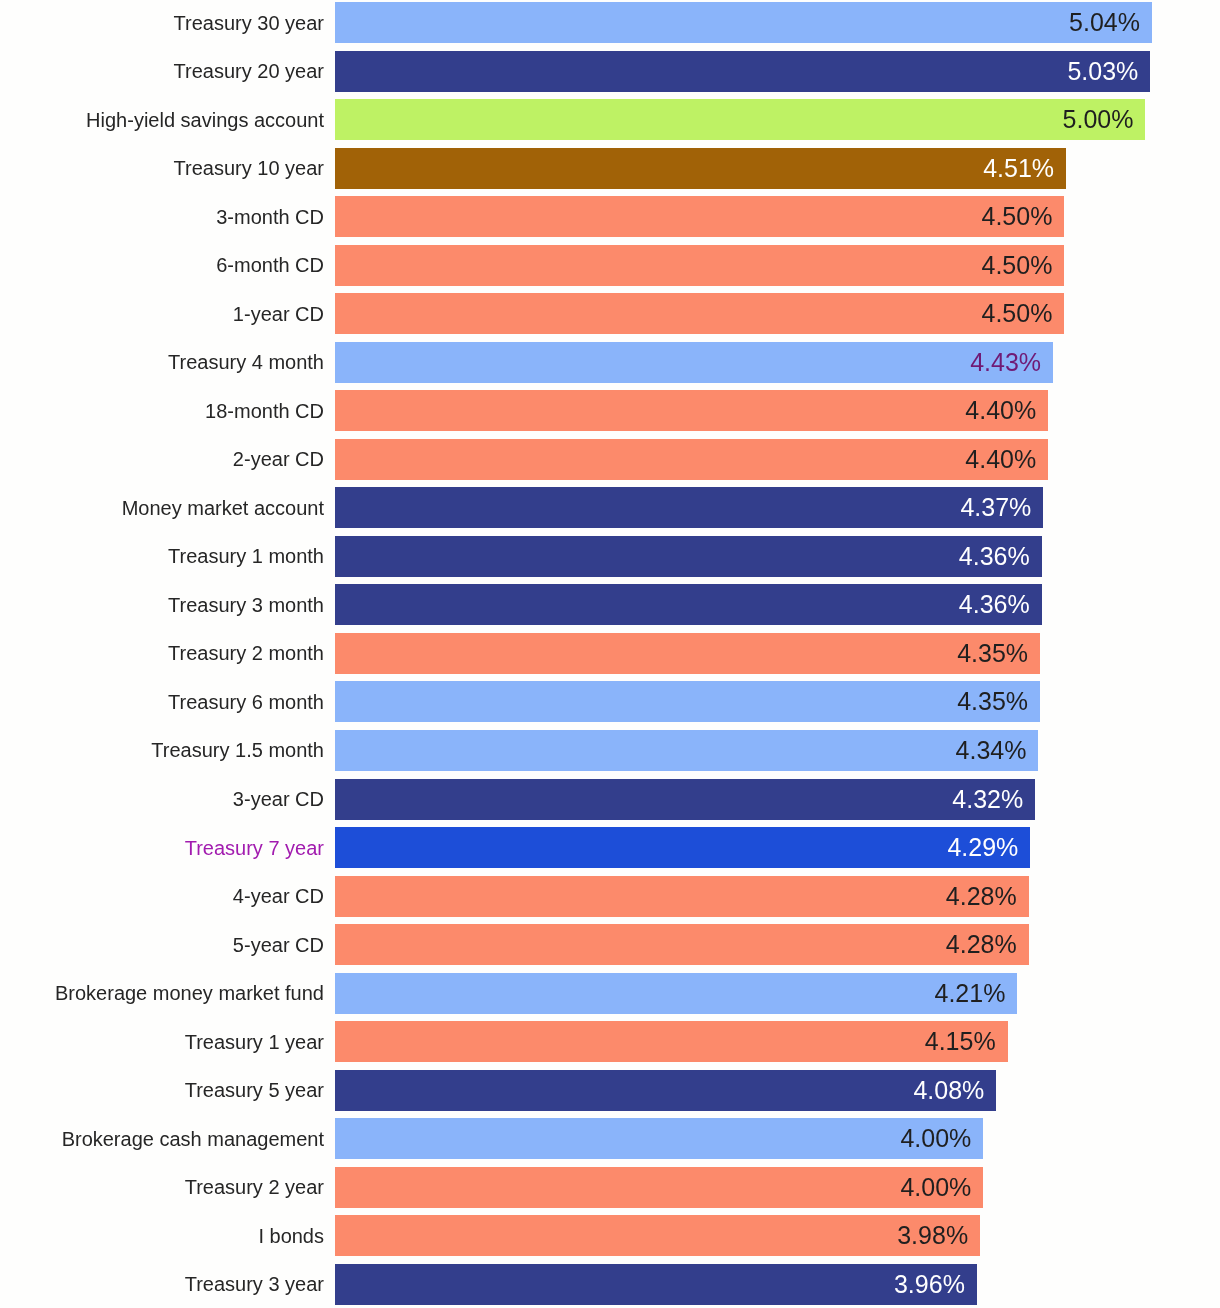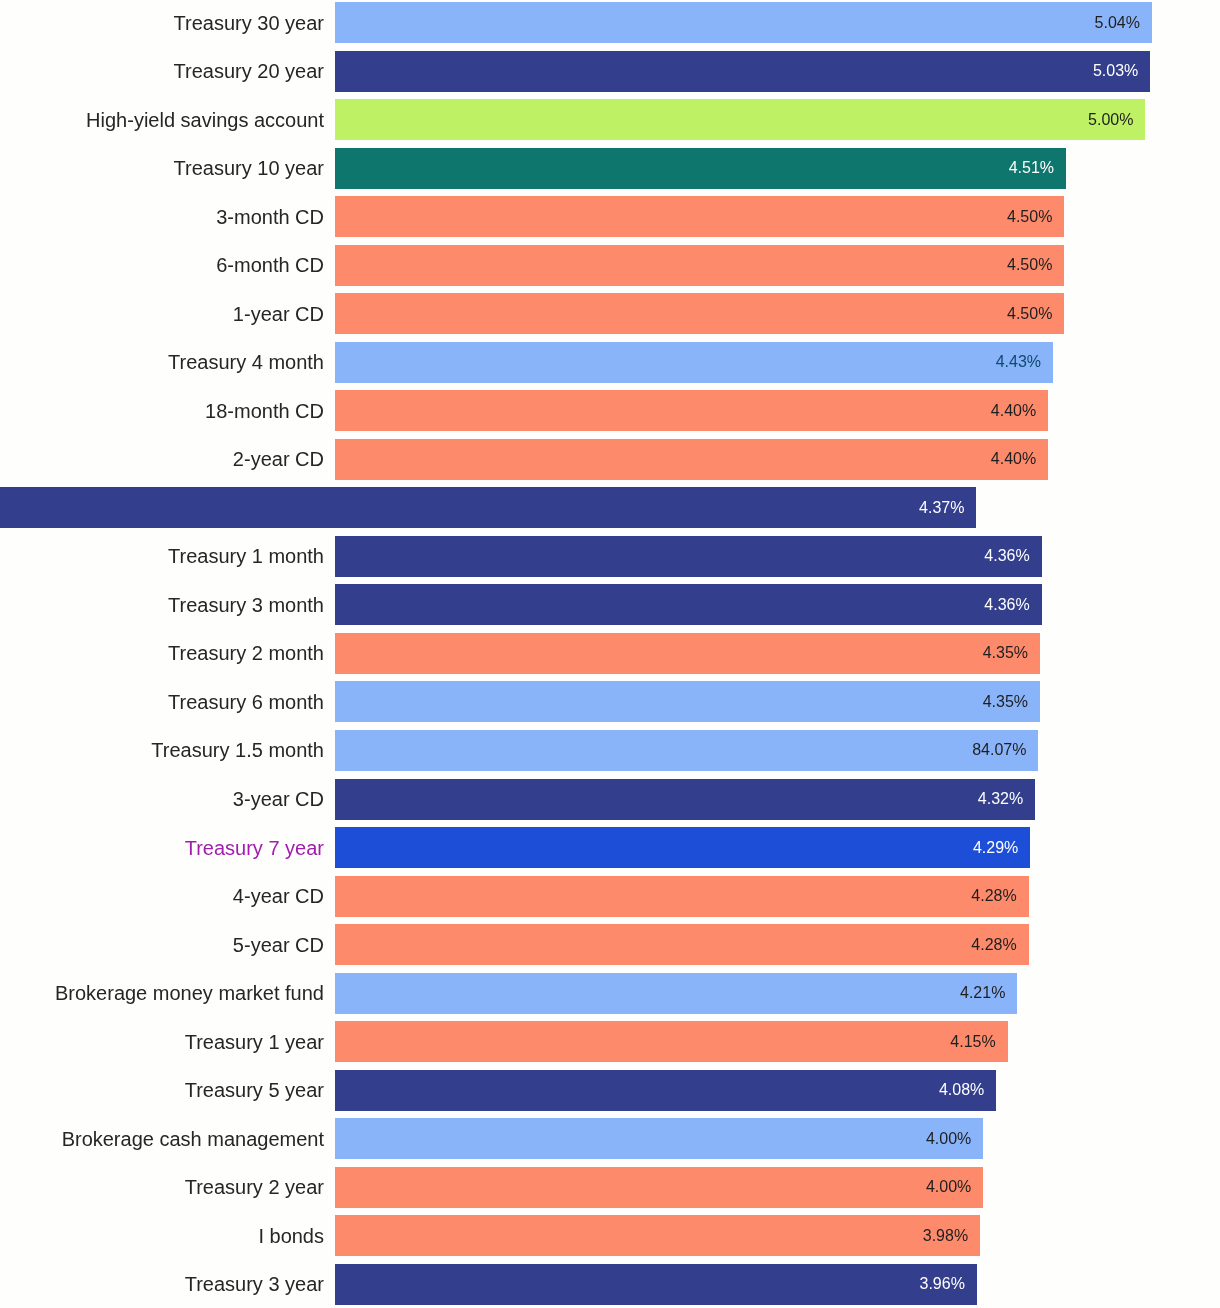--- a/index.html
+++ b/index.html
@@ -41,21 +41,21 @@
   }
   .bar {
     height: 41px;
     box-sizing: border-box;
     display: flex;
     align-items: center;
     justify-content: flex-end;
     padding-right: 12px;
   }
   .val-label {
-    font-size: 16px;
+    font-size: 25px;
     line-height: 1;
     white-space: nowrap;
   }
 </style>
 </head>
 <body>
 
 <div class="chart">
     <div class="row">
       <span class="cat-label" style="color: rgb(38, 38, 38);">Treasury 30 year</span>
@@ -77,21 +77,21 @@
       <span class="cat-label" style="color: rgb(38, 38, 38);">High-yield savings account</span>
       <div class="bar-area">
         <div class="bar" style="width: 91.5751%; background: #bef264;">
           <span class="val-label" style="color: rgb(31, 31, 31);">5.00%</span>
         </div>
       </div>
     </div>
     <div class="row">
       <span class="cat-label" style="color: rgb(38, 38, 38);">Treasury 10 year</span>
       <div class="bar-area">
-        <div class="bar" style="width: 82.6007%; background: #0f766e;">
+        <div class="bar" style="width: 82.6007%; background: #a16207;">
           <span class="val-label" style="color: rgb(255, 255, 255);">4.51%</span>
         </div>
       </div>
     </div>
     <div class="row">
       <span class="cat-label" style="color: rgb(38, 38, 38);">3-month CD</span>
       <div class="bar-area">
         <div class="bar" style="width: 82.4176%; background: rgb(252, 138, 107);">
           <span class="val-label" style="color: rgb(31, 31, 31);">4.50%</span>
         </div>
@@ -110,41 +110,42 @@
       <div class="bar-area">
         <div class="bar" style="width: 82.4176%; background: rgb(252, 138, 107);">
           <span class="val-label" style="color: rgb(31, 31, 31);">4.50%</span>
         </div>
       </div>
     </div>
     <div class="row">
       <span class="cat-label" style="color: rgb(38, 38, 38);">Treasury 4 month</span>
       <div class="bar-area">
         <div class="bar" style="width: 81.1355%; background: rgb(138, 180, 250);">
-          <span class="val-label" style="color: #0c4a6e;">4.43%</span>
+          <span class="val-label" style="color: #701a75;">4.43%</span>
         </div>
       </div>
     </div>
     <div class="row">
       <span class="cat-label" style="color: rgb(38, 38, 38);">18-month CD</span>
       <div class="bar-area">
         <div class="bar" style="width: 80.5861%; background: rgb(252, 138, 107);">
           <span class="val-label" style="color: rgb(31, 31, 31);">4.40%</span>
         </div>
       </div>
     </div>
     <div class="row">
       <span class="cat-label" style="color: rgb(38, 38, 38);">2-year CD</span>
       <div class="bar-area">
         <div class="bar" style="width: 80.5861%; background: rgb(252, 138, 107);">
           <span class="val-label" style="color: rgb(31, 31, 31);">4.40%</span>
         </div>
       </div>
     </div>
     <div class="row">
+      <span class="cat-label" style="color: rgb(38, 38, 38);">Money market account</span>
       <div class="bar-area">
         <div class="bar" style="width: 80.0366%; background: rgb(51, 62, 140);">
           <span class="val-label" style="color: rgb(255, 255, 255);">4.37%</span>
         </div>
       </div>
     </div>
     <div class="row">
       <span class="cat-label" style="color: rgb(38, 38, 38);">Treasury 1 month</span>
       <div class="bar-area">
         <div class="bar" style="width: 79.8535%; background: rgb(51, 62, 140);">
@@ -173,21 +174,21 @@
       <div class="bar-area">
         <div class="bar" style="width: 79.6703%; background: rgb(138, 180, 250);">
           <span class="val-label" style="color: rgb(31, 31, 31);">4.35%</span>
         </div>
       </div>
     </div>
     <div class="row">
       <span class="cat-label" style="color: rgb(38, 38, 38);">Treasury 1.5 month</span>
       <div class="bar-area">
         <div class="bar" style="width: 79.4872%; background: rgb(138, 180, 250);">
-          <span class="val-label" style="color: rgb(31, 31, 31);">84.07%</span>
+          <span class="val-label" style="color: rgb(31, 31, 31);">4.34%</span>
         </div>
       </div>
     </div>
     <div class="row">
       <span class="cat-label" style="color: rgb(38, 38, 38);">3-year CD</span>
       <div class="bar-area">
         <div class="bar" style="width: 79.1209%; background: rgb(51, 62, 140);">
           <span class="val-label" style="color: rgb(255, 255, 255);">4.32%</span>
         </div>
       </div>

